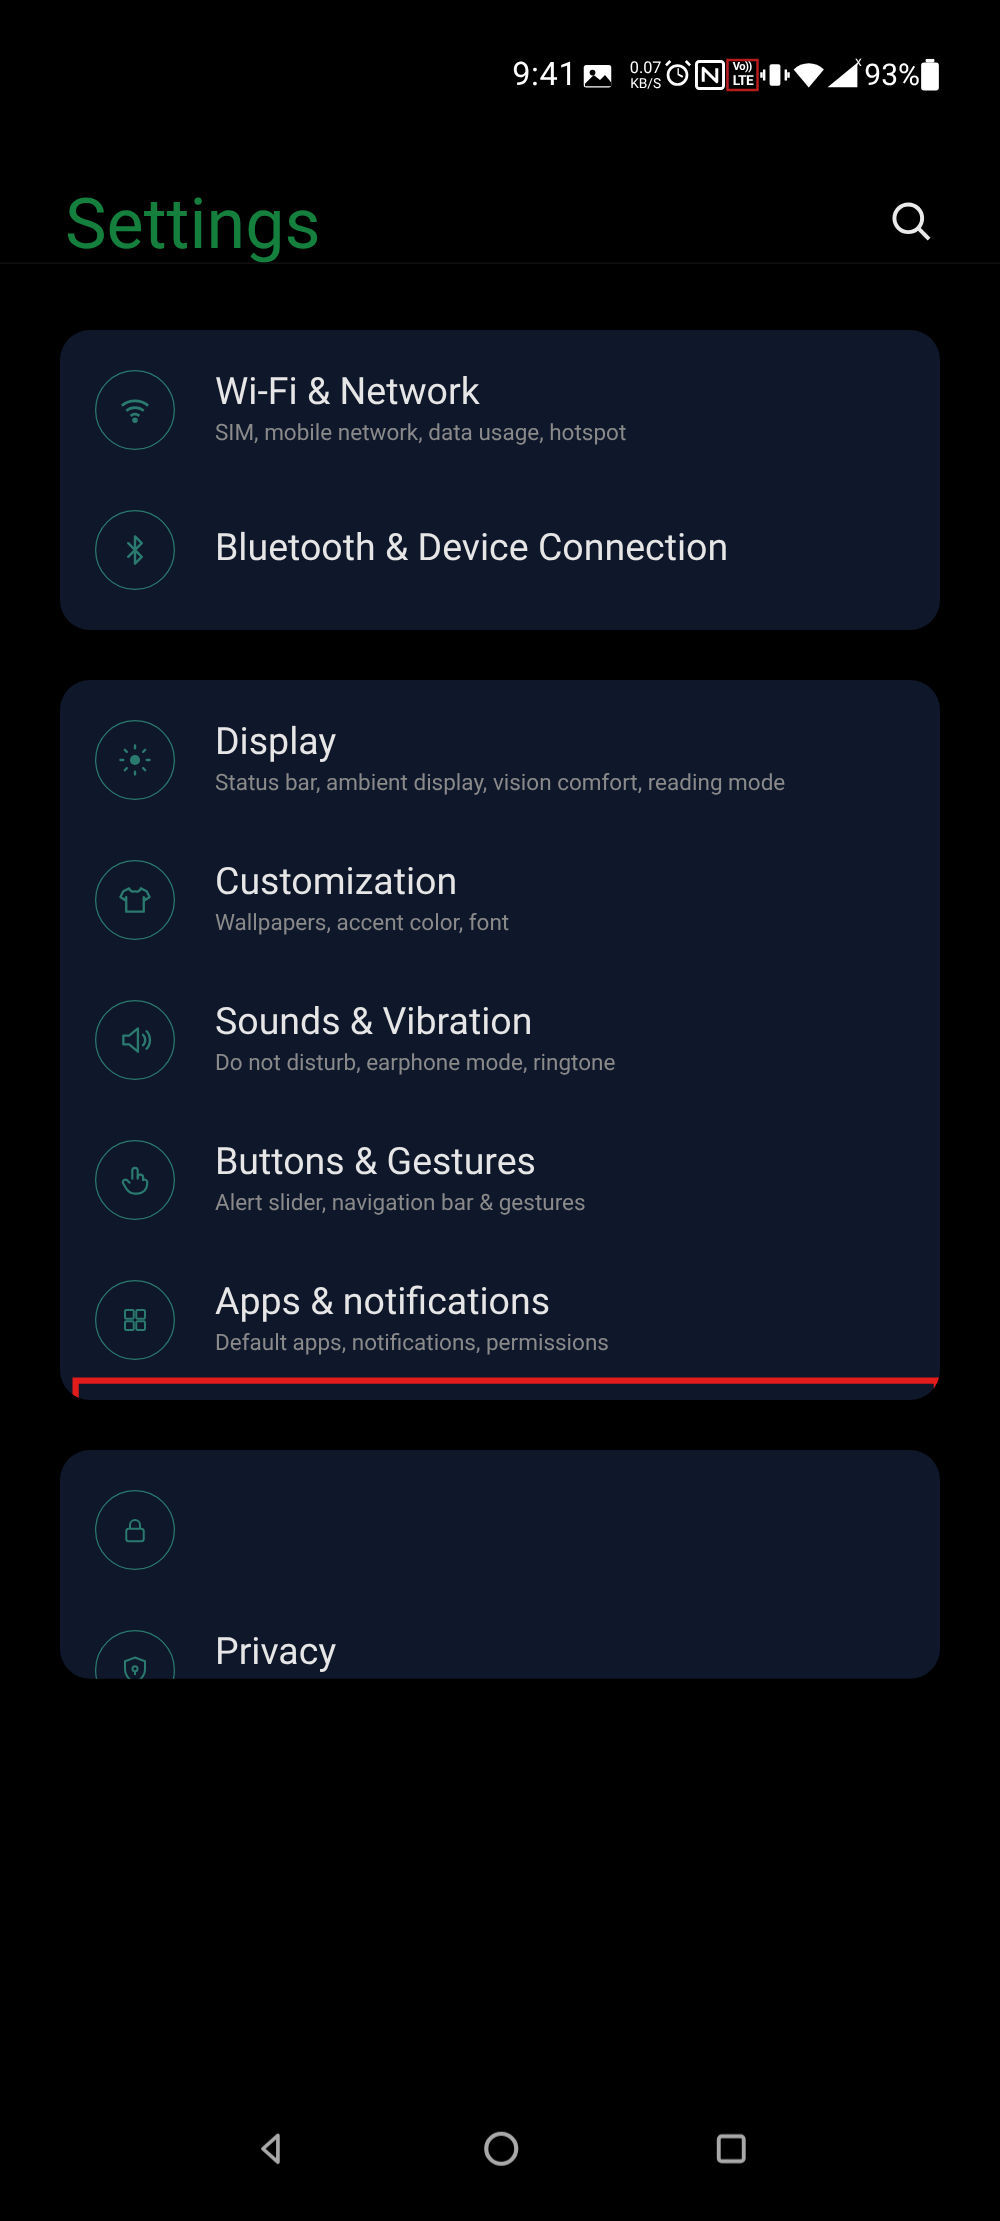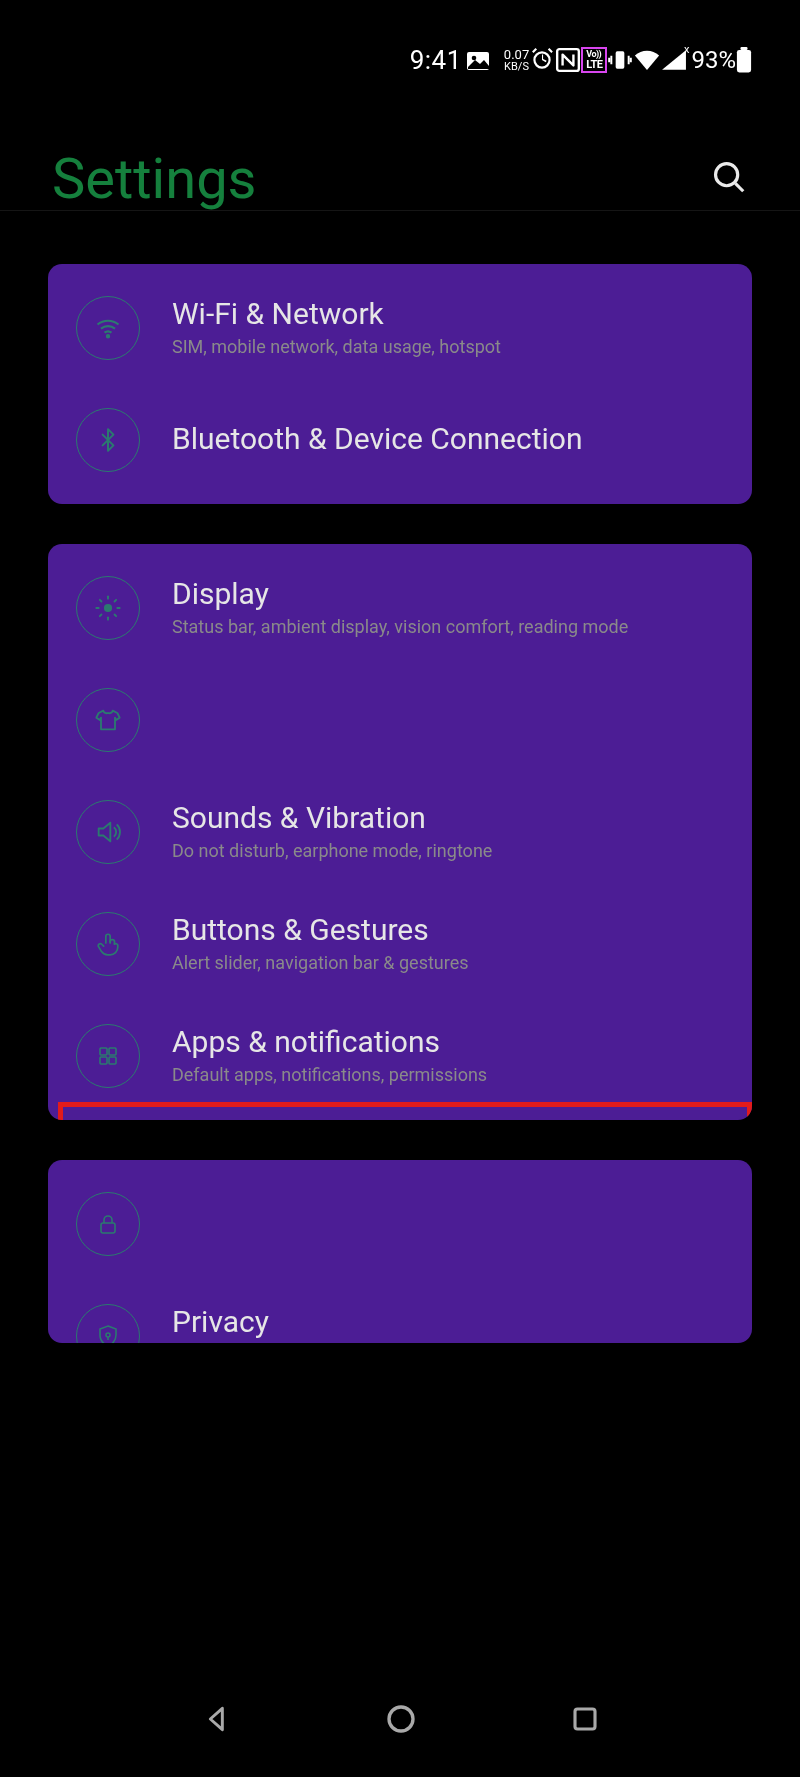--- a/index.html
+++ b/index.html
@@ -33,21 +33,21 @@
     margin-right: 4px;
   }
   .status-bar .kbs {
     font-size: 11px;
     line-height: 1;
     text-align: center;
   }
   .status-bar .kbs .top { font-size: 13px; }
   .status-bar svg { display: block; }
   .badge-box {
-    border: 2px solid #d946ef;
+    border: 2px solid #b91c1c;
     font-size: 12px;
     font-weight: 700;
     padding: 1px 3px;
     line-height: 1;
     letter-spacing: -0.5px;
   }
   .status-bar .bat-pct { font-size: 24px; margin-left: 4px;}
 
   
   .header {
@@ -65,22 +65,22 @@
   }
   .search-btn { color: #eaeaea; }
 
   
   .content {
     height: 1447px;
     position: relative;
   }
 
   .card {
-    background: #4c1d95;
-    border-radius: 14px;
+    background: #0f172a;
+    border-radius: 24px;
     padding: 8px 0;
     margin-bottom: 40px;
     overflow: hidden;
     position: relative;
   }
 
   .row {
     display: flex;
     align-items: center;
     padding: 24px 28px;
@@ -264,20 +264,24 @@
         <div class="row-title">Display</div>
         <div class="row-sub">Status bar, ambient display, vision comfort, reading mode</div>
       </div>
     </div>
     <div class="row">
       <div class="icon-circle">
         <svg width="28" height="28" viewBox="0 0 24 24" fill="none" stroke="currentColor" stroke-width="1.6" stroke-linejoin="round">
             <path d="M8 4 L4 6 L2 10 L5 12 L6 10 V20 H18 V10 L19 12 L22 10 L20 6 L16 4 A3 3 0 0 1 12 6 A3 3 0 0 1 8 4 Z"></path>
           </svg>
       </div>
+      <div class="row-text">
+        <div class="row-title">Customization</div>
+        <div class="row-sub">Wallpapers, accent color, font</div>
+      </div>
     </div>
     <div class="row">
       <div class="icon-circle">
         <svg width="28" height="28" viewBox="0 0 24 24" fill="none" stroke="currentColor" stroke-width="1.6" stroke-linejoin="round">
             <path d="M4 9v6h4l6 5V4L8 9H4z" fill="none"></path>
             <path d="M17 8a5 5 0 0 1 0 8"></path>
             <path d="M19.5 5.5a9 9 0 0 1 0 13"></path>
           </svg>
       </div>
       <div class="row-text">

